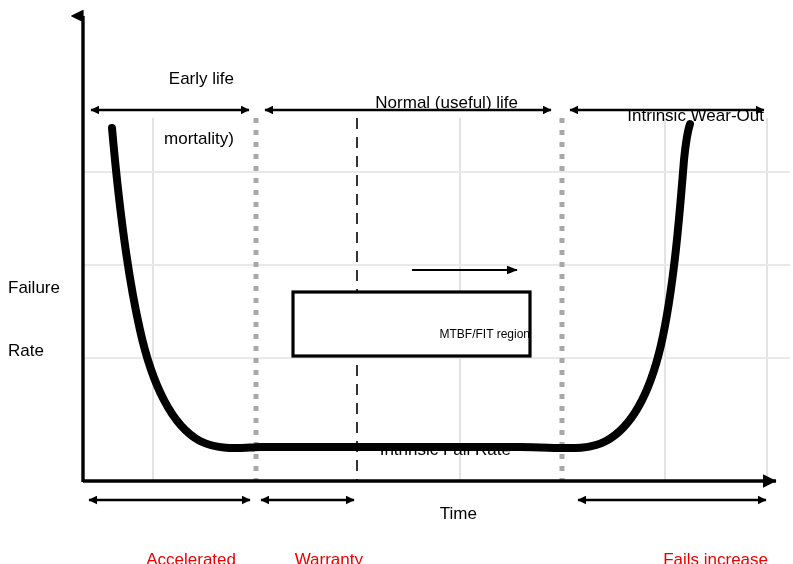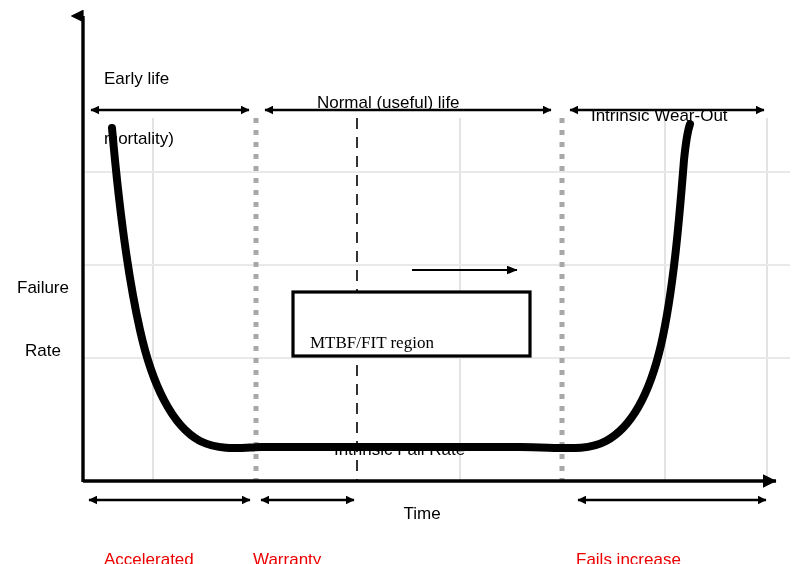--- a/index.html
+++ b/index.html
@@ -21,33 +21,32 @@
     top: 0;
     width: 793px;
     height: 564px;
   }
   .lbl {
     position: absolute;
     font-family: "Liberation Sans", sans-serif;
     color: #000000;
     white-space: pre;
     line-height: 1.18;
-    text-align: left;
+    text-align: right;
   }
   .lbl-black { color: #000000; }
   .lbl-red { color: #ee0000; }
   .t17 { font-size: 17px; }
   .axis-title {
     font-size: 17px;
     text-align: left;
     line-height: 1.22;
   }
   .mtbf-text {
-    font-size: 17px;
-    font-family: Liberation Serif, serif;
+    font-size: 12px;
   }
 </style>
 </head>
 <body>
 
 <div id="root">
 
   <svg id="chart-svg" viewBox="0 0 793 564" xmlns="http://www.w3.org/2000/svg">
     <defs>
       <marker id="arrR" markerWidth="9" markerHeight="9" refX="8.4" refY="4.5" orient="auto" markerUnits="userSpaceOnUse">
@@ -108,21 +107,21 @@
 
     <line x1="412" y1="270" x2="517" y2="270" stroke="#000000" stroke-width="2.2" marker-end="url(#arrRsm)"></line>
 
     <rect x="293" y="292" width="237" height="64" fill="#ffffff" stroke="#000000" stroke-width="3.2"></rect>
 
     <line x1="89" y1="500" x2="250" y2="500" stroke="#000000" stroke-width="2.6" marker-start="url(#arrL)" marker-end="url(#arrR)"></line>
     <line x1="261" y1="500" x2="354" y2="500" stroke="#000000" stroke-width="2.6" marker-start="url(#arrL)" marker-end="url(#arrR)"></line>
     <line x1="578" y1="500" x2="766" y2="500" stroke="#000000" stroke-width="2.6" marker-start="url(#arrL)" marker-end="url(#arrR)"></line>
   </svg>
 
-  <div class="lbl axis-title lbl-black" style="left:8px; top:237px; width:70px; text-align:center;">
+  <div class="lbl axis-title lbl-black" style="left:8px; top:237px; width:70px; text-align:left;">
     <div>Failure</div>
     <div>Rate</div>
   </div>
 
   <div class="lbl t17 lbl-black" style="left:385px; top:484px; width:92px;">
     <span>Time</span>
   </div>
 
   <div class="lbl t17 lbl-black" style="left:104px; top:29px; width:130px;">
     <div>Early life</div>

